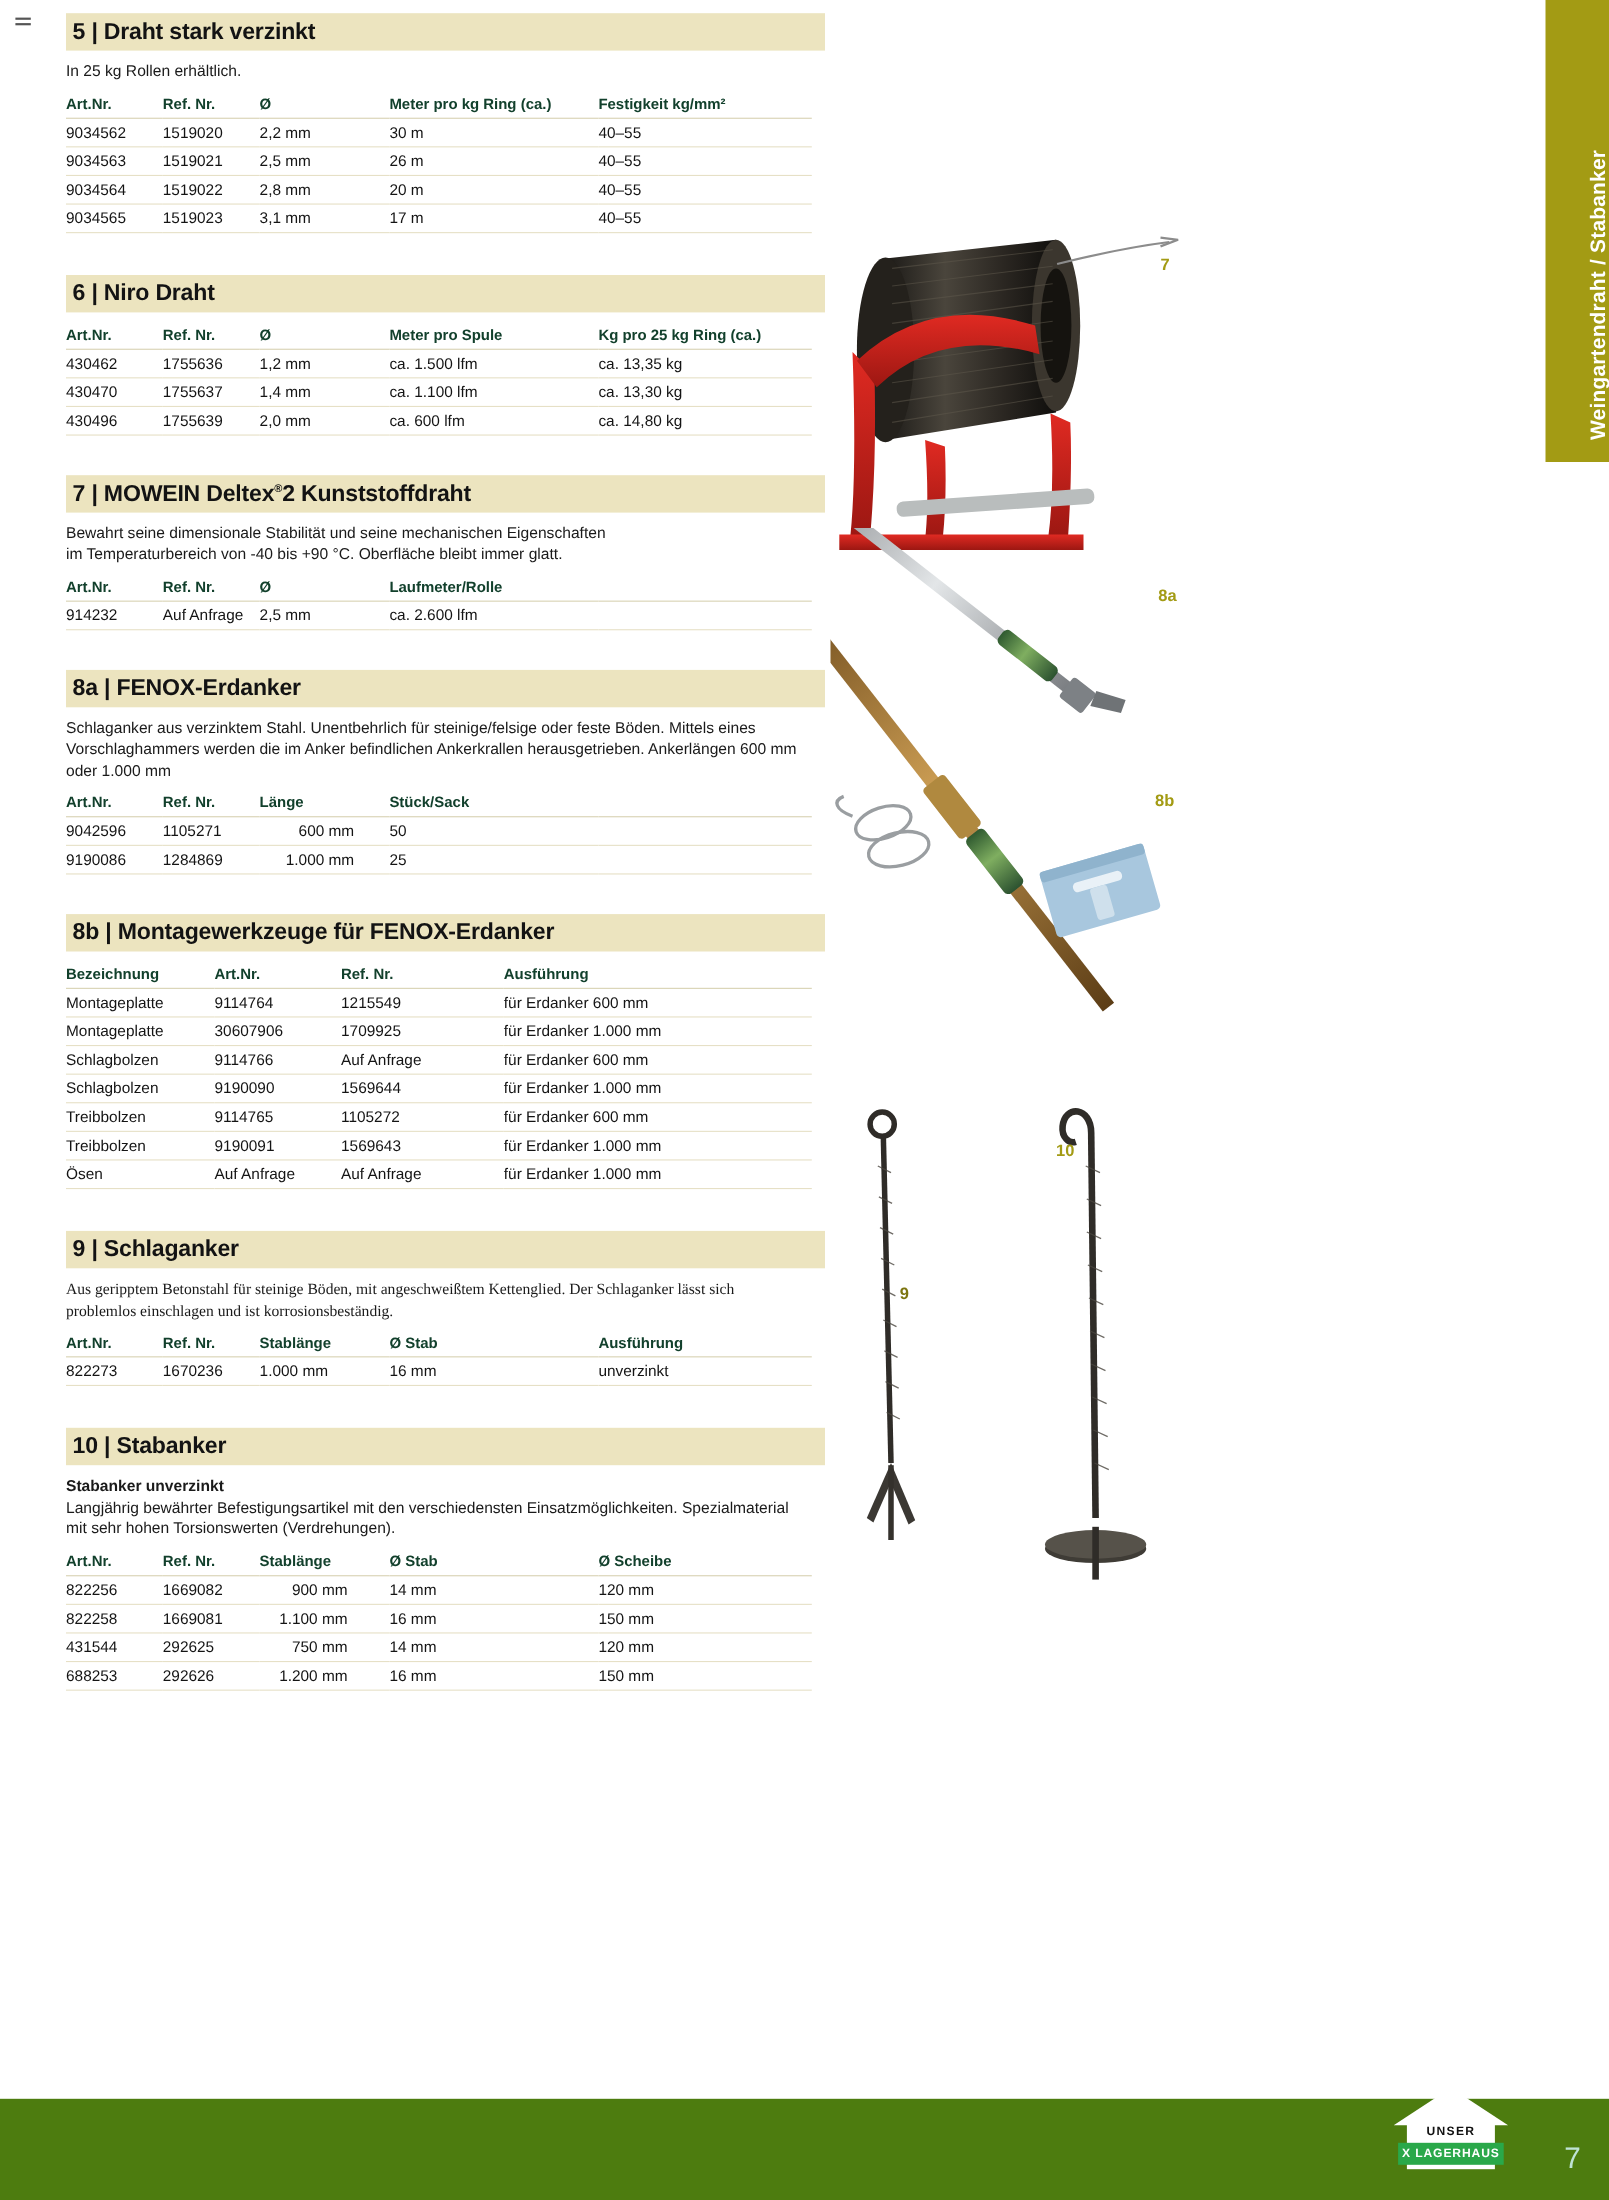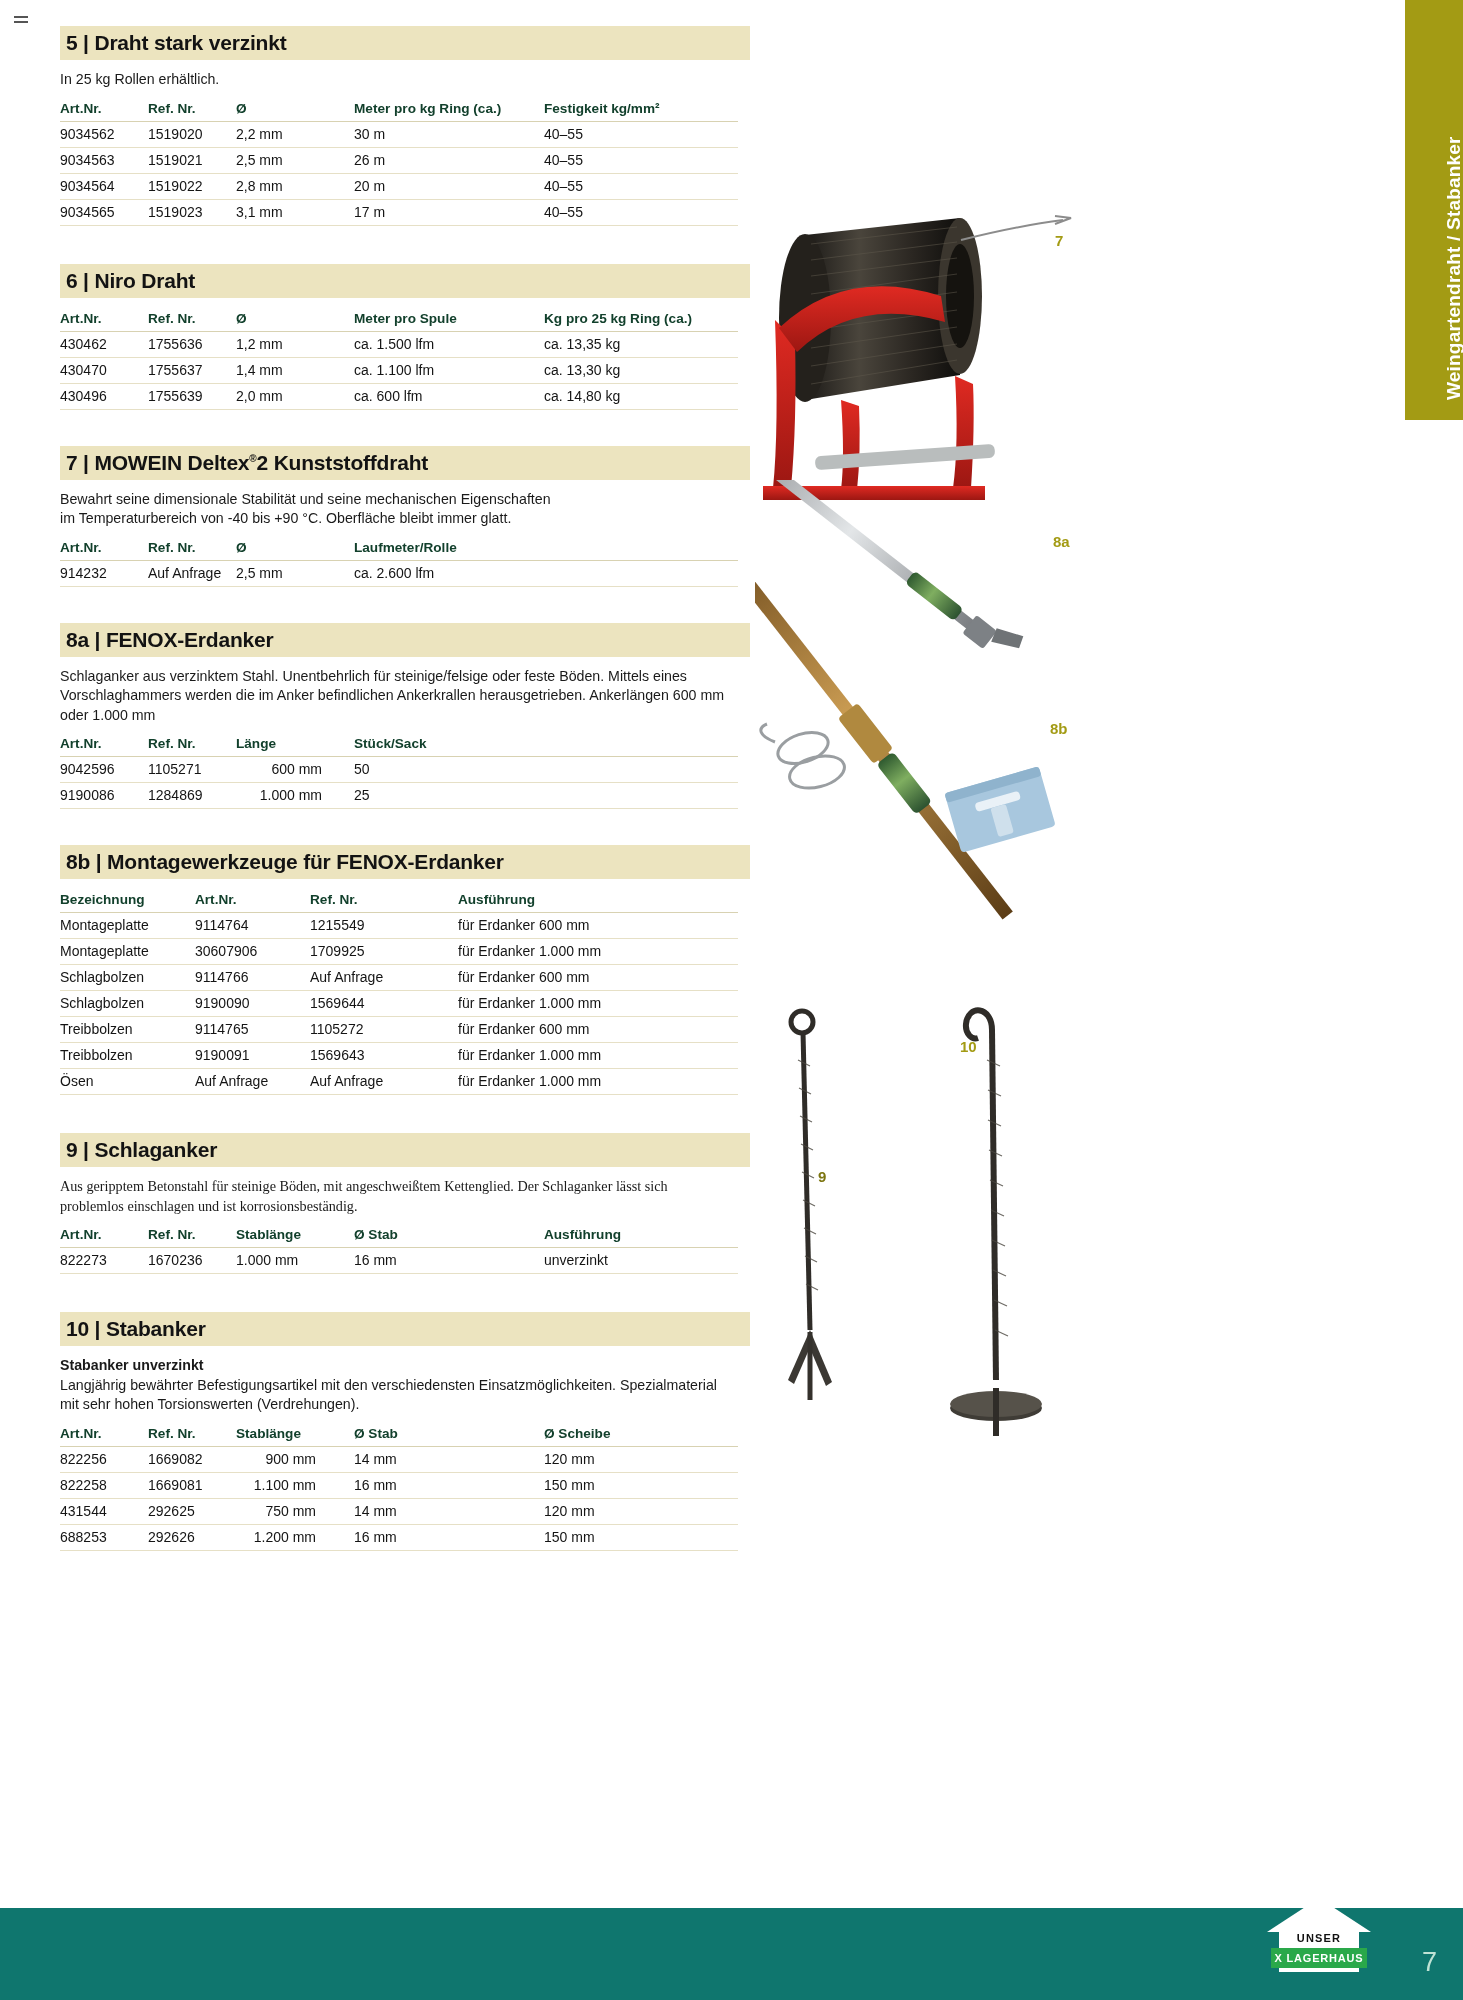--- a/index.html
+++ b/index.html
@@ -115,21 +115,21 @@
   .c2 { width: 88px; }
   .c3 { width: 118px; }
   .c4 { width: 190px; }
   .c5 { width: auto; }
 
   
   .footer {
     position: absolute;
     left: 0; bottom: 0;
     width: 1463px; height: 92px;
-    background: #0f766e;
+    background: #4d7c0f;
   }
   .logo {
     position: absolute;
     right: 92px; bottom: 28px;
     width: 104px; height: 74px;
   }
   .logo .roof {
     position: absolute;
     left: 0; top: 0;
     width: 0; height: 0;
@@ -336,21 +336,21 @@
     </g>
 
     <ellipse cx="66" cy="418" rx="46" ry="13" fill="#3f3c36"></ellipse>
     <ellipse cx="66" cy="414" rx="46" ry="13" fill="#56524a"></ellipse>
     <path d="M66 398 L66 446" stroke="#2f2c28" stroke-width="6"></path>
   </svg>
   <div class="callout" style="left:960px; top:1038px;">10</div>
 
   <div class="content">
 
-    <div class="sp-block" style="padding-top:26px;">
+    <div class="sp-block" style="padding-top:12px;">
       <div class="sec-head">
         <span class="t">5 | Draht stark verzinkt</span>
       </div>
       <div class="para">In 25 kg Rollen erhältlich.</div>
       <table class="spec">
         <thead>
           <tr>
             <th class="c1">Art.Nr.</th>
             <th class="c2">Ref. Nr.</th>
             <th class="c3">Ø</th>

